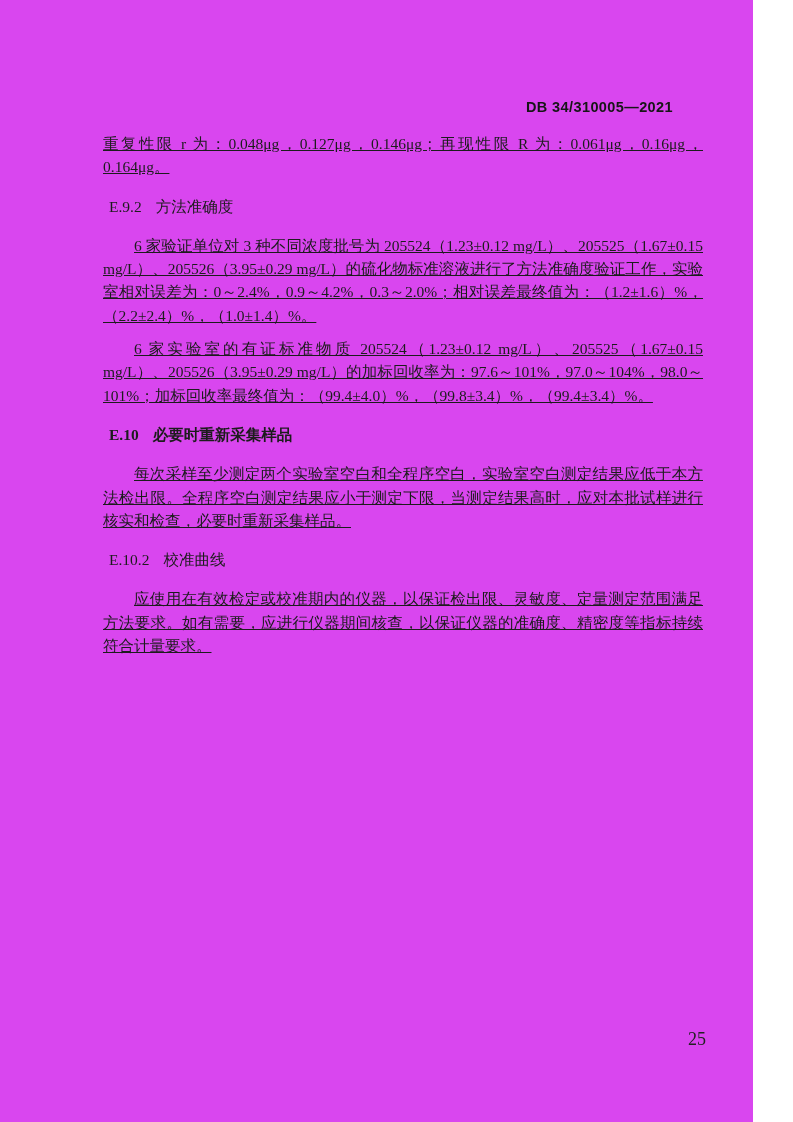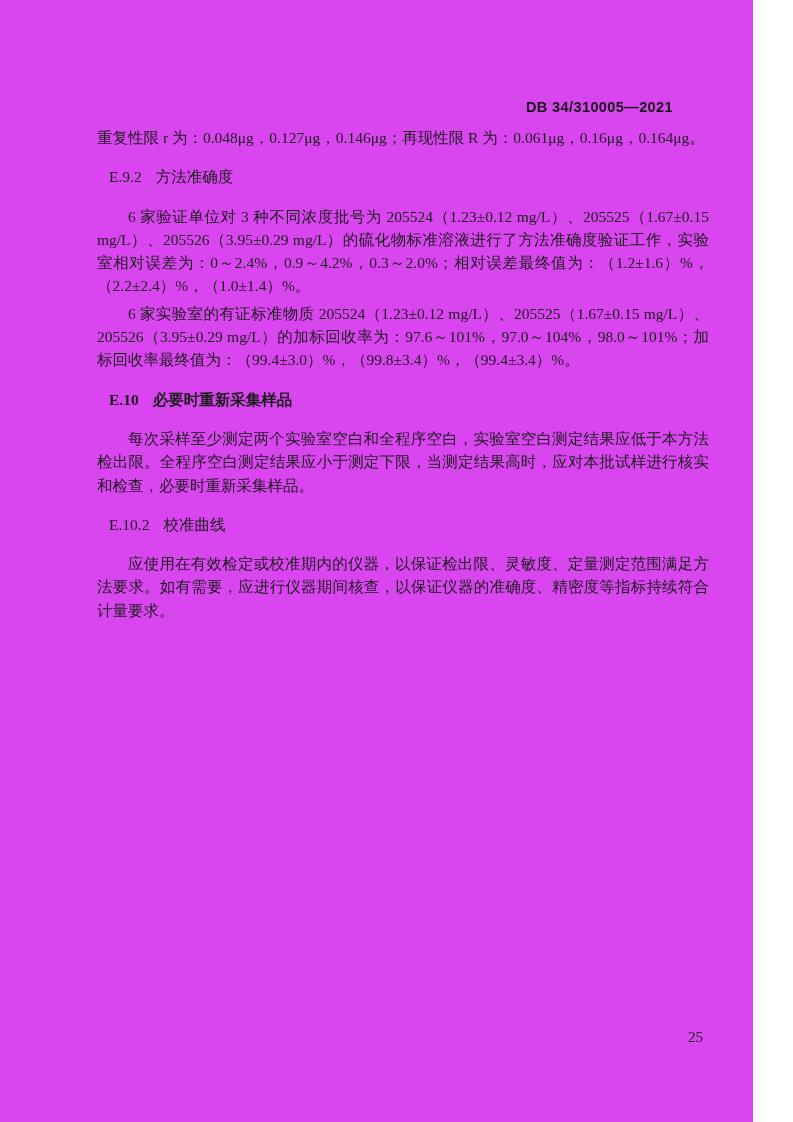--- a/index.html
+++ b/index.html
@@ -31,22 +31,23 @@
     position: absolute;
     top: 122px;
     left: 93px;
     width: 620px;
     font-size: 15.5px;
     line-height: 23.3px;
     text-align: justify;
     text-justify: inter-ideograph;
   }
   .para {
-    margin: 4px;
+    margin: 10px;
     text-indent: 2em;
+    text-decoration: underline;
   }
   .para.no-indent {
     text-indent: 0;
   }
   .heading {
     margin: 16px;
     text-align: left;
   }
   .heading .num {
     display: inline-block;
@@ -57,41 +58,41 @@
     text-align: right;
   }
   .heading.bold .title {
     font-family: "Liberation Sans", sans-serif;
     font-weight: 700;
   }
   .page-number {
     position: absolute;
     top: 1029px;
     left: 688px;
-    font-size: 15px;
+    font-size: 18px;
     color: #222222;
     font-family: "Liberation Serif", serif;
   }
 </style>
 </head>
 <body>
 
 <div class="page">
 
   <div class="doc-header">DB 34/310005—2021</div>
 
   <div class="content">
 
     <p class="para no-indent">重复性限 r 为：0.048μg，0.127μg，0.146μg；再现性限 R 为：0.061μg，0.16μg，0.164μg。</p>
 
     <p class="heading"><span class="num">E.9.2</span><span class="title">方法准确度</span></p>
 
     <p class="para">6 家验证单位对 3 种不同浓度批号为 205524（1.23±0.12 mg/L）、205525（1.67±0.15 mg/L）、205526（3.95±0.29 mg/L）的硫化物标准溶液进行了方法准确度验证工作，实验室相对误差为：0～2.4%，0.9～4.2%，0.3～2.0%；相对误差最终值为：（1.2±1.6）%，（2.2±2.4）%，（1.0±1.4）%。</p>
 
-    <p class="para">6 家实验室的有证标准物质 205524（1.23±0.12 mg/L）、205525（1.67±0.15 mg/L）、205526（3.95±0.29 mg/L）的加标回收率为：97.6～101%，97.0～104%，98.0～101%；加标回收率最终值为：（99.4±3.0）%，（99.8±3.4）%，（99.4±3.4）%。</p>
+    <p class="para">6 家实验室的有证标准物质 205524（1.23±0.12 mg/L）、205525（1.67±0.15 mg/L）、205526（3.95±0.29 mg/L）的加标回收率为：97.6～101%，97.0～104%，98.0～101%；加标回收率最终值为：（99.4±4.0）%，（99.8±3.4）%，（99.4±3.4）%。</p>
 
     <p class="heading bold"><span class="num">E.10</span><span class="title">必要时重新采集样品</span></p>
 
 
     <p class="para">每次采样至少测定两个实验室空白和全程序空白，实验室空白测定结果应低于本方法检出限。全程序空白测定结果应小于测定下限，当测定结果高时，应对本批试样进行核实和检查，必要时重新采集样品。</p>
 
     <p class="heading"><span class="num">E.10.2</span><span class="title">校准曲线</span></p>
 
 
 

